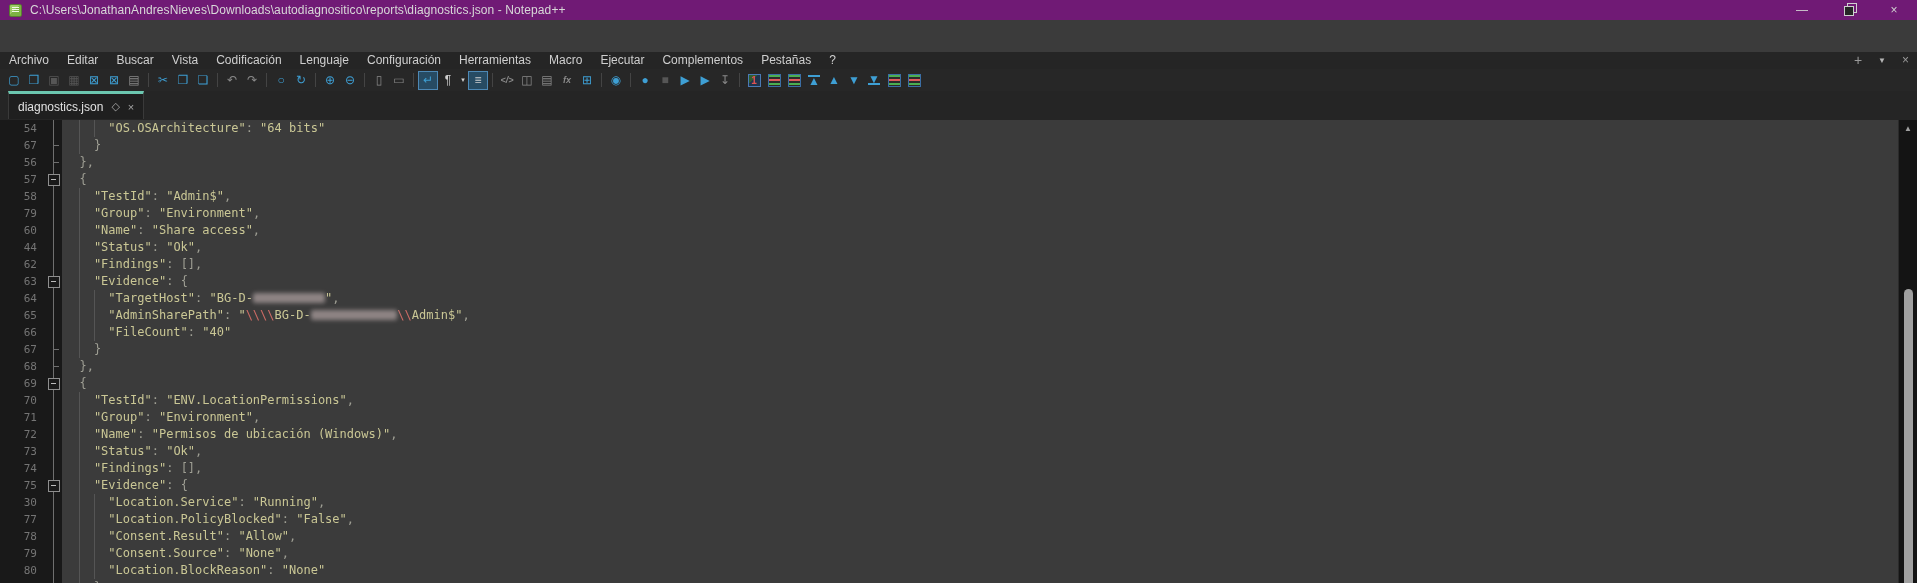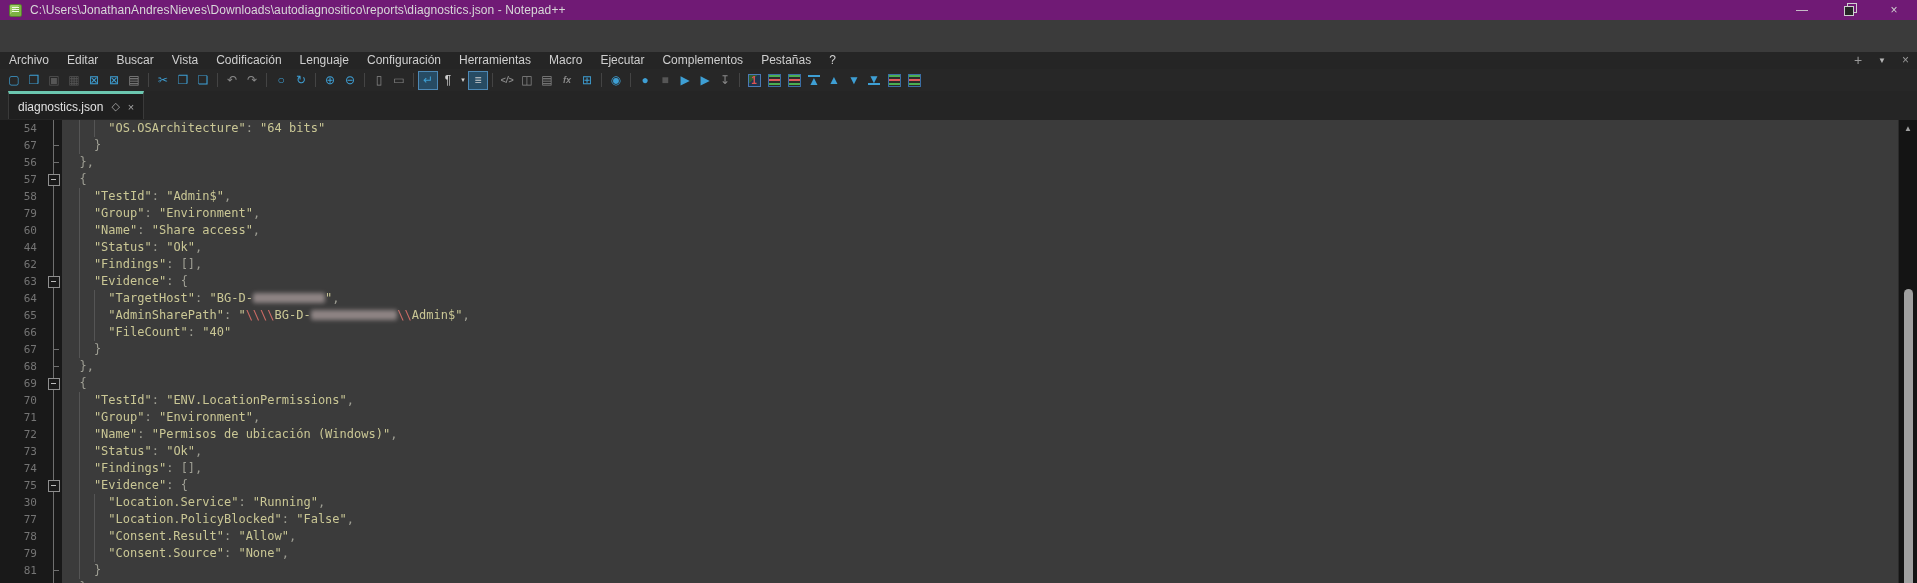--- a/index.html
+++ b/index.html
@@ -405,20 +405,25 @@
         <span class="ln">78</span>
         <span class="fold line"></span>
         <div class="code"><span class="guide" style="left:calc(3px + 2ch)"></span><span class="guide" style="left:calc(3px + 4ch)"></span>      "Consent.Result"<span class="op">:</span> "Allow"<span class="op">,</span></div>
       </div>
       <div class="cl">
         <span class="ln">79</span>
         <span class="fold line"></span>
         <div class="code"><span class="guide" style="left:calc(3px + 2ch)"></span><span class="guide" style="left:calc(3px + 4ch)"></span>      "Consent.Source"<span class="op">:</span> "None"<span class="op">,</span></div>
       </div>
       <div class="cl">
+        <span class="ln">80</span>
+        <span class="fold line"></span>
+        <div class="code"><span class="guide" style="left:calc(3px + 2ch)"></span><span class="guide" style="left:calc(3px + 4ch)"></span>      "Location.BlockReason"<span class="op">:</span> "None"</div>
+      </div>
+      <div class="cl">
         <span class="ln">81</span>
         <span class="fold end"></span>
         <div class="code"><span class="guide" style="left:calc(3px + 2ch)"></span>    <span class="op">}</span></div>
       </div>
       <div class="cl">
         <span class="ln">82</span>
         <span class="fold end"></span>
         <div class="code">  <span class="op">},</span></div>
       </div>
     </div>

